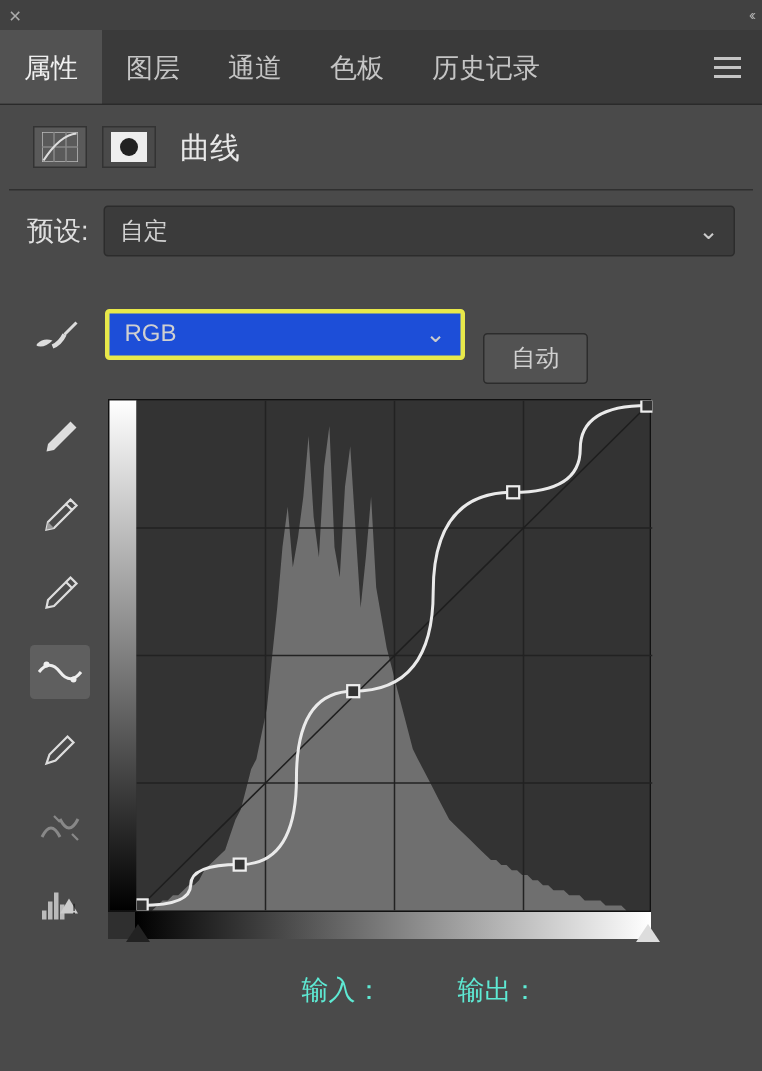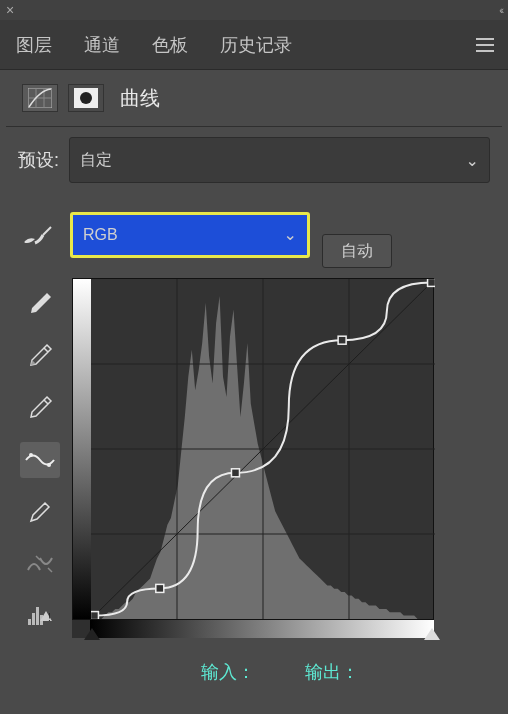--- a/index.html
+++ b/index.html
@@ -72,21 +72,21 @@
 
   .row {
     display: flex;
     align-items: center;
     padding: 10px 18px 4px 18px;
     gap: 10px;
   }
   .label { color: #e0e0e0; font-size: 18px; }
   .select {
     flex: 1;
-    height: 46px;
+    height: 34px;
     background: #3b3b3b;
     border: 1px solid #2c2c2c;
     border-radius: 3px;
     display: flex;
     align-items: center;
     justify-content: space-between;
     padding: 0 10px;
     cursor: pointer;
   }
   .select.highlighted {
@@ -184,20 +184,23 @@
 </style>
 </head>
 <body>
 
 <div class="titlebar">
   <span class="close">×</span>
   <span class="collapse">‹‹</span>
 </div>
 
 <div class="tabbar">
+  <div class="tab active">
+      <span>属性</span>
+    </div>
   <div class="tab">
       <span>图层</span>
     </div>
   <div class="tab">
       <span>通道</span>
     </div>
   <div class="tab">
       <span>色板</span>
     </div>
   <div class="tab">

